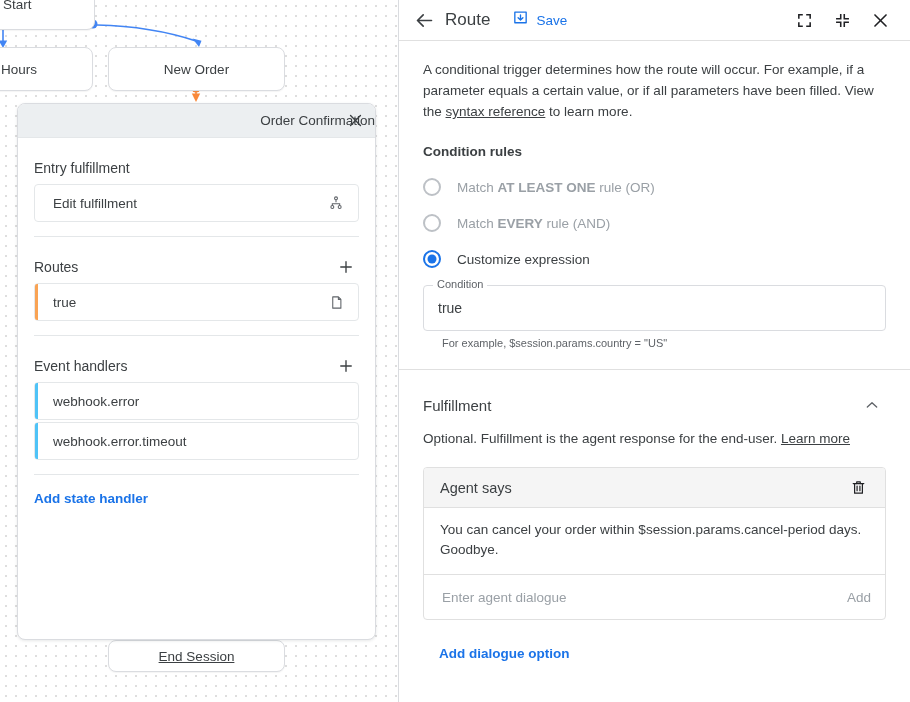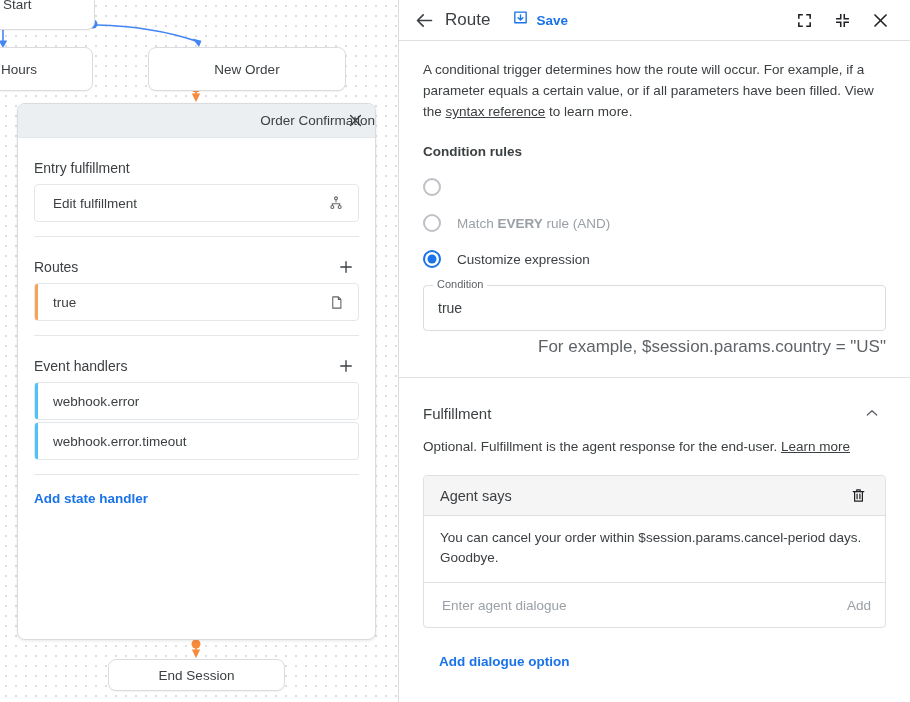--- a/index.html
+++ b/index.html
@@ -52,25 +52,25 @@
     padding-left: 62px;
   }
   #node-hours {
     left: -62px; top: 47px;
     width: 155px; height: 44px;
     justify-content: flex-start;
     padding-left: 62px;
   }
   #node-neworder {
     left: 108px; top: 47px;
-    width: 198px; height: 44px; margin-left: 40px;
+    width: 177px; height: 44px;
   }
   #node-endsession {
-    left: 108px; top: 659px;
-    width: 177px; height: 32px;
+    left: 108px; top: 640px;
+    width: 177px; height: 32px; text-decoration: underline;
   }
 
   
   .connectors {
     position: absolute;
     left: 0; top: 0;
     width: 398px; height: 702px;
     pointer-events: none;
   }
 
@@ -221,21 +221,21 @@
     margin-left: 6px;
     margin-right: 22px;
     white-space: nowrap;
   }
   .ph-save {
     display: flex;
     align-items: center;
     gap: 7px;
     color: #1a73e8;
     font-size: 13.5px;
-    font-weight: bold;
+    font-weight: normal;
     cursor: pointer;
   }
   .ph-spacer { flex: 1 1 auto; }
   .ph-icon {
     width: 32px; height: 32px;
     display: flex; align-items: center; justify-content: center;
     cursor: pointer;
     color: #202124;
     margin-left: 6px;
   }
@@ -330,23 +330,22 @@
     top: -7px;
     background: #fff;
     padding: 0 4px;
     font-size: 11px;
     color: #5f6368;
     line-height: 13px;
   }
   .field-hint {
     margin-top: 6px;
     margin-left: 19px;
-    font-size: 17px;
+    font-size: 11px;
     color: #5f6368;
-    text-align: right;
   }
 
   .accordion-head {
     display: flex;
     align-items: center;
     justify-content: space-between;
     padding: 0 24px;
     height: 46px;
   }
   .accordion-title {
@@ -595,20 +594,21 @@
 
     <div class="panel-scroll">
 
       <div class="sect sect-border-bot">
         <p class="desc"><span>A conditional trigger determines how the route will occur. For example, if a parameter equals a certain value, or if all parameters have been filled. View the </span><a class="inline-link">syntax reference</a><span> to learn more.</span></p>
 
         <div class="sub-title">Condition rules</div>
 
         <div class="radio-row">
           <span class="radio"></span>
+          <span class="radio-label disabled"><span>Match </span><b>AT LEAST ONE</b><span> rule (OR)</span></span>
         </div>
 
         <div class="radio-row">
           <span class="radio"></span>
           <span class="radio-label disabled"><span>Match </span><b>EVERY</b><span> rule (AND)</span></span>
         </div>
 
         <div class="radio-row">
           <span class="radio checked"></span>
           <span class="radio-label">Customize expression</span>

